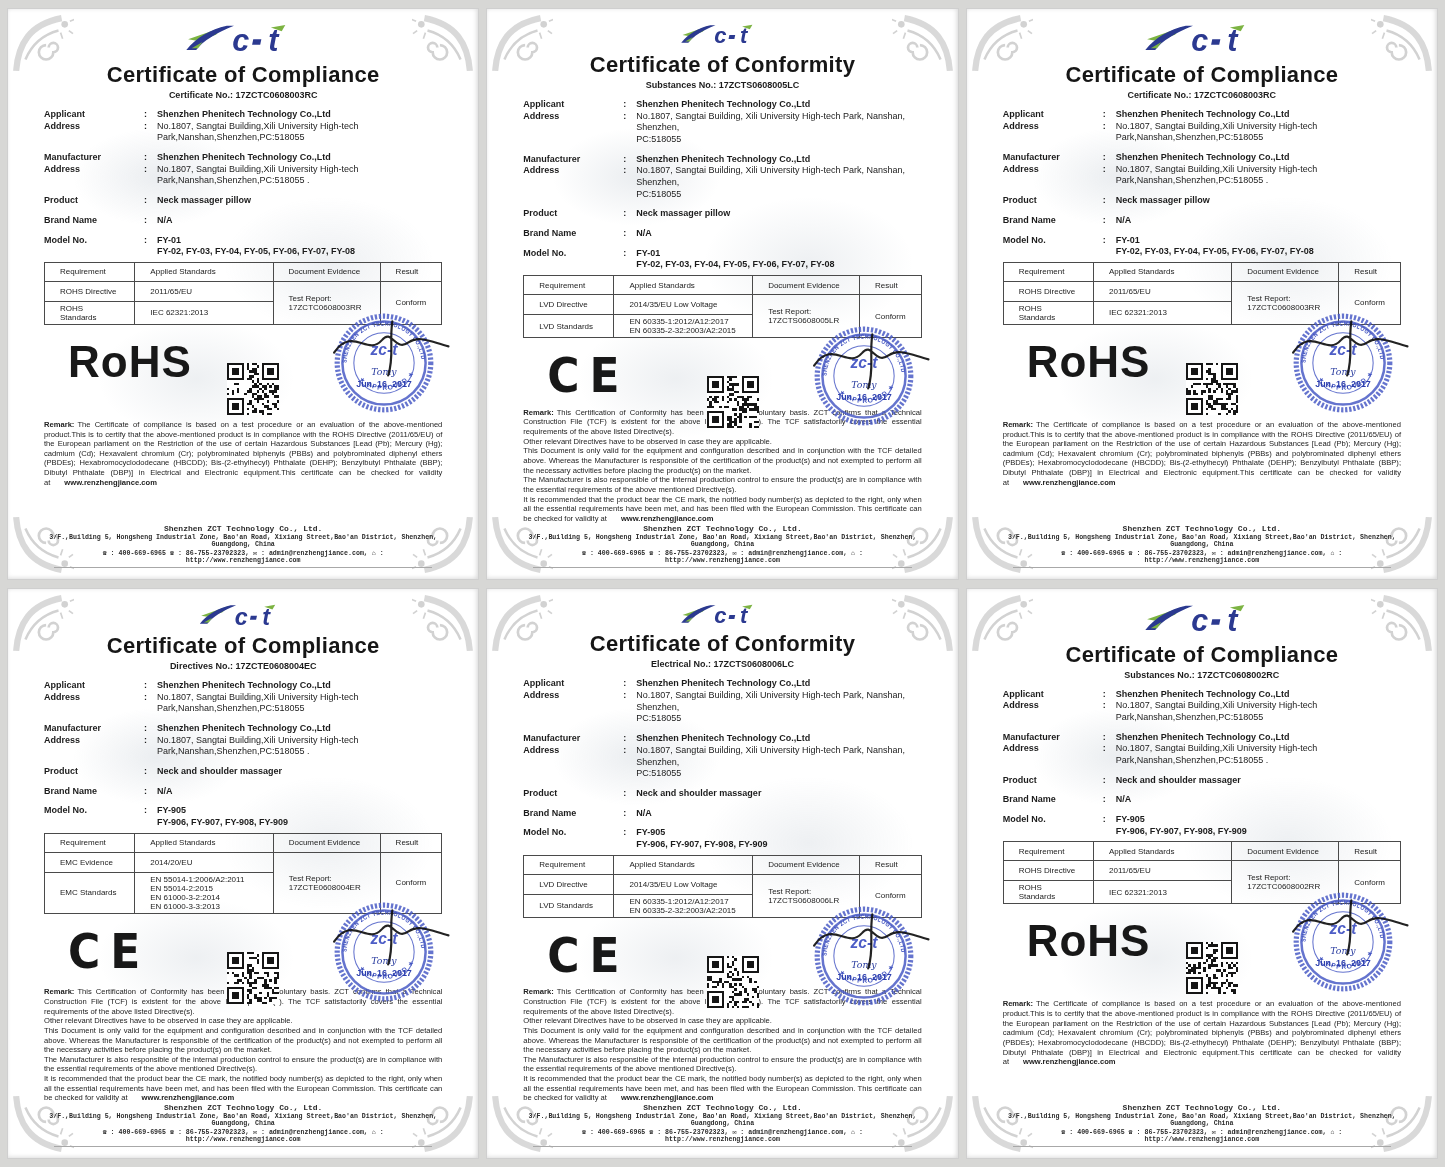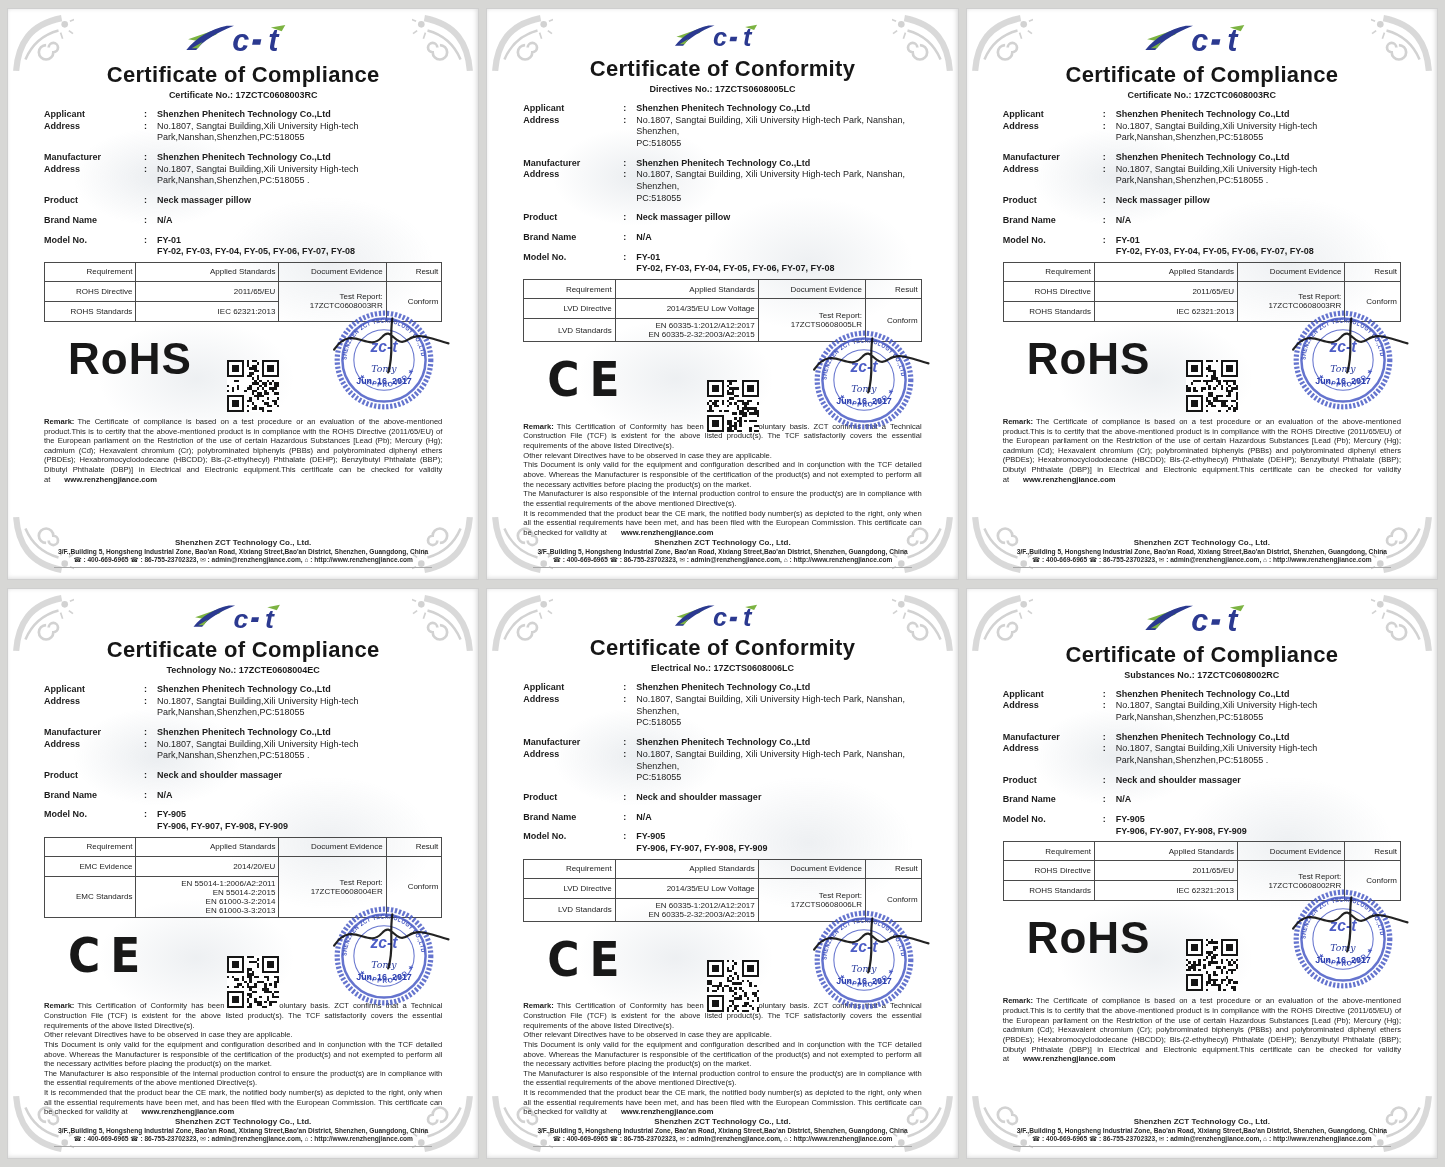--- a/index.html
+++ b/index.html
@@ -29,42 +29,42 @@
   .fields{margin-top:9px;font-size:9px;line-height:1.3;}
   .frow{display:flex;margin:0 0 8px 0;}
   .flabel{width:100px;font-weight:bold;}
   .flabel b{display:block;font-size:9px;}
   .fcolon{width:13px;}
   .fcolon span{display:block;}
   .fcolon span::before{content:":";font-weight:bold;}
   .fval{flex:1;}
   .fval b,.fval span{display:block;}
   .stdtable{width:100%;border-collapse:collapse;margin-top:2px;font-size:8px;}
-  .stdtable th,.stdtable td{border:1px solid #4a4a4a;text-align:right;padding:2px 3px;}
+  .stdtable th,.stdtable td{border:1px solid #4a4a4a;text-align:left;padding:2px 15px;}
   .stdtable th{font-weight:normal;height:14px;}
   .stdtable td{height:15px;}
   .pre{white-space:pre-line;}
   .marks{position:relative;height:90px;margin-top:2px;}
   .markx{position:absolute;left:24px;top:10px;color:#181818;}
   .rohs .markx{font-size:44px;font-weight:800;letter-spacing:1px;font-family:"Liberation Sans",sans-serif;}
   .ce .markx{font-size:44px;font-weight:bold;letter-spacing:10px;transform:scaleY(1.08);font-family:"DejaVu Sans",sans-serif;}
   .qr{position:absolute;left:46%;top:36px;width:52px;height:52px;}
   .stamp{position:absolute;right:4px;top:-16px;width:108px;height:104px;overflow:visible;}
   .stamp .ring{stroke:#4a5cc6;fill:none;opacity:.85;}
   .stxt{font-size:6px;letter-spacing:.5px;fill:#4254c0;font-weight:bold;}
   .stxt2{font-size:6.4px;letter-spacing:1px;fill:#4254c0;font-weight:bold;}
   .slogo{font-size:15px;font-weight:bold;font-style:italic;fill:#3a4cc0;text-anchor:middle;opacity:.9;}
   .ssign{font-size:9px;font-style:italic;fill:#273a9e;text-anchor:middle;font-family:"DejaVu Serif",serif;}
   .sdate{font-size:8.6px;font-weight:bold;fill:#2c3eae;text-anchor:middle;}
   .sig{stroke:#101010;stroke-width:2.1;fill:none;stroke-linecap:round;opacity:.92;}
   .remark{margin-top:3px;font-size:7.6px;line-height:1.27;text-align:justify;color:#222;}
   .remark b{margin-right:3px;}
   .remark .rt{white-space:pre-line;}
   .remark .rl{margin-left:14px;}
-  .footer{margin-top:auto;text-align:center;color:#2a2a2a;}
+  .footer{margin-top:auto;text-align:center;color:#2a2a2a;font-family:Liberation Mono, monospace;}
   .fco{font-size:8px;font-weight:bold;}
   .fad{font-size:6.6px;font-weight:bold;margin-top:1px;}
   .fct{font-size:6.6px;font-weight:bold;margin-top:1px;}
   .fline{border-top:1px solid #a8a8a8;margin:3px 10px 0 10px;height:3px;}
 </style>
 </head>
 <body>
 
 <main id="grid">
     <section class="cert rohs">
@@ -365,21 +365,21 @@
     <svg class="logo" viewBox="0 0 130 40">
       <path d="M4,17 L44,3 L35,12 L15,19 Z" fill="#7CB342"></path>
       <path d="M2,29 C13,15 29,6 47,2 L55,2 C37,9 20,19 13,29 Z" fill="#2B3990"></path>
       <path d="M8,27 L20,20 L15,27 Z" fill="#7CB342"></path>
       <text x="53" y="30" font-size="34" fill="#2B3990">c</text>
       <rect x="80" y="17" width="9" height="6" fill="#2B3990" transform="skewX(-12)"></rect>
       <text x="93" y="30" font-size="34" fill="#2B3990">t</text>
       <path d="M96,4 L112,1 L108,8 Z" fill="#7CB342"></path>
     </svg>
     <div class="title">Certificate of Conformity</div>
-    <div class="certno">Directives No.: 17ZCTS0608005LC</div>
+    <div class="certno">Substances No.: 17ZCTS0608005LC</div>
     <div class="fields">
       <div class="frow">
         <div class="flabel">
               <b>Applicant</b>
               <b>Address</b>
             </div>
         <div class="fcolon">
               <span></span>
               <span></span>
             </div>
@@ -926,21 +926,21 @@
     <svg class="logo" viewBox="0 0 130 40">
       <path d="M4,17 L44,3 L35,12 L15,19 Z" fill="#7CB342"></path>
       <path d="M2,29 C13,15 29,6 47,2 L55,2 C37,9 20,19 13,29 Z" fill="#2B3990"></path>
       <path d="M8,27 L20,20 L15,27 Z" fill="#7CB342"></path>
       <text x="53" y="30" font-size="34" fill="#2B3990">c</text>
       <rect x="80" y="17" width="9" height="6" fill="#2B3990" transform="skewX(-12)"></rect>
       <text x="93" y="30" font-size="34" fill="#2B3990">t</text>
       <path d="M96,4 L112,1 L108,8 Z" fill="#7CB342"></path>
     </svg>
     <div class="title">Certificate of Compliance</div>
-    <div class="certno">Technology No.: 17ZCTE0608004EC</div>
+    <div class="certno">Directives No.: 17ZCTE0608004EC</div>
     <div class="fields">
       <div class="frow">
         <div class="flabel">
               <b>Applicant</b>
               <b>Address</b>
             </div>
         <div class="fcolon">
               <span></span>
               <span></span>
             </div>

